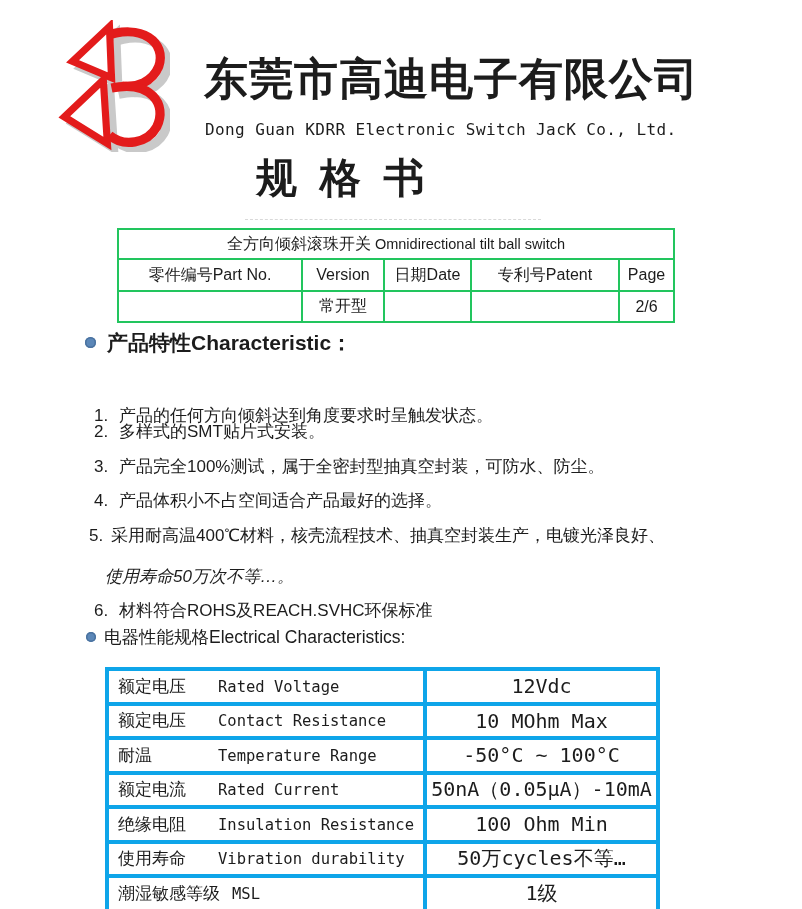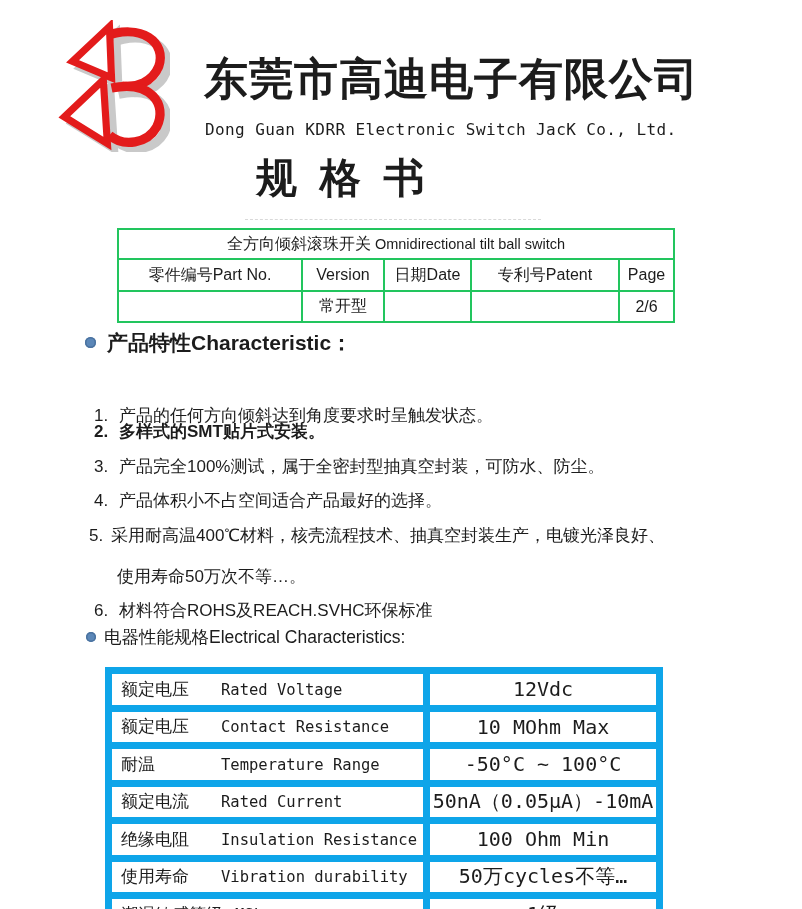--- a/index.html
+++ b/index.html
@@ -25,30 +25,30 @@
   
   .bullet{border-radius:50%;background:#5b87b8;box-shadow:inset 0 0 0 1.5px #4a729f;}
   .b1{left:85px;top:337px;width:11px;height:11px;}
   .b2{left:86px;top:632px;width:10px;height:10px;}
   .sec1-label{left:107px;top:329px;font-size:21px;font-weight:bold;white-space:nowrap;}
   .sec2-label{left:104px;top:625px;font-size:17.5px;white-space:nowrap;}
   
   .feature{font-size:17px;white-space:nowrap;}
   .feature .num{display:inline-block;width:25px;}
   .f1{left:94px;top:385px;margin-top:19px;}
-  .f2{left:94px;top:420px;font-weight:bold;}
+  .f2{left:94px;top:420px;}
   .f3{left:94px;top:455px;}
   .f4{left:94px;top:489px;}
   .f5{left:89px;top:524px;}
   .f5 .num{width:22px;}
-  .f5b{left:117px;top:565px;}
+  .f5b{left:105px;top:565px;font-style:italic;}
   .f6{left:94px;top:599px;}
   
   .elec-table{left:105px;top:667px;width:551px;}
-  .elec-table td{border:7px solid #0ea5e9;height:30.5px;padding:0;}
+  .elec-table td{border:4px solid #0ea5e9;height:30.5px;padding:0;}
   .elec-table .label{padding-left:9px;}
   .elec-table .label .cn{display:inline-block;min-width:88px;font-size:17px;}
   .elec-table .label .en{font-size:15.5px;font-family:"DejaVu Sans Mono", monospace;margin-left:12px;}
   .elec-table .val{text-align:center;font-size:20px;font-family:"DejaVu Sans Mono", monospace;}
 </style>
 </head>
 <body>
 
 <div class="page">
 

